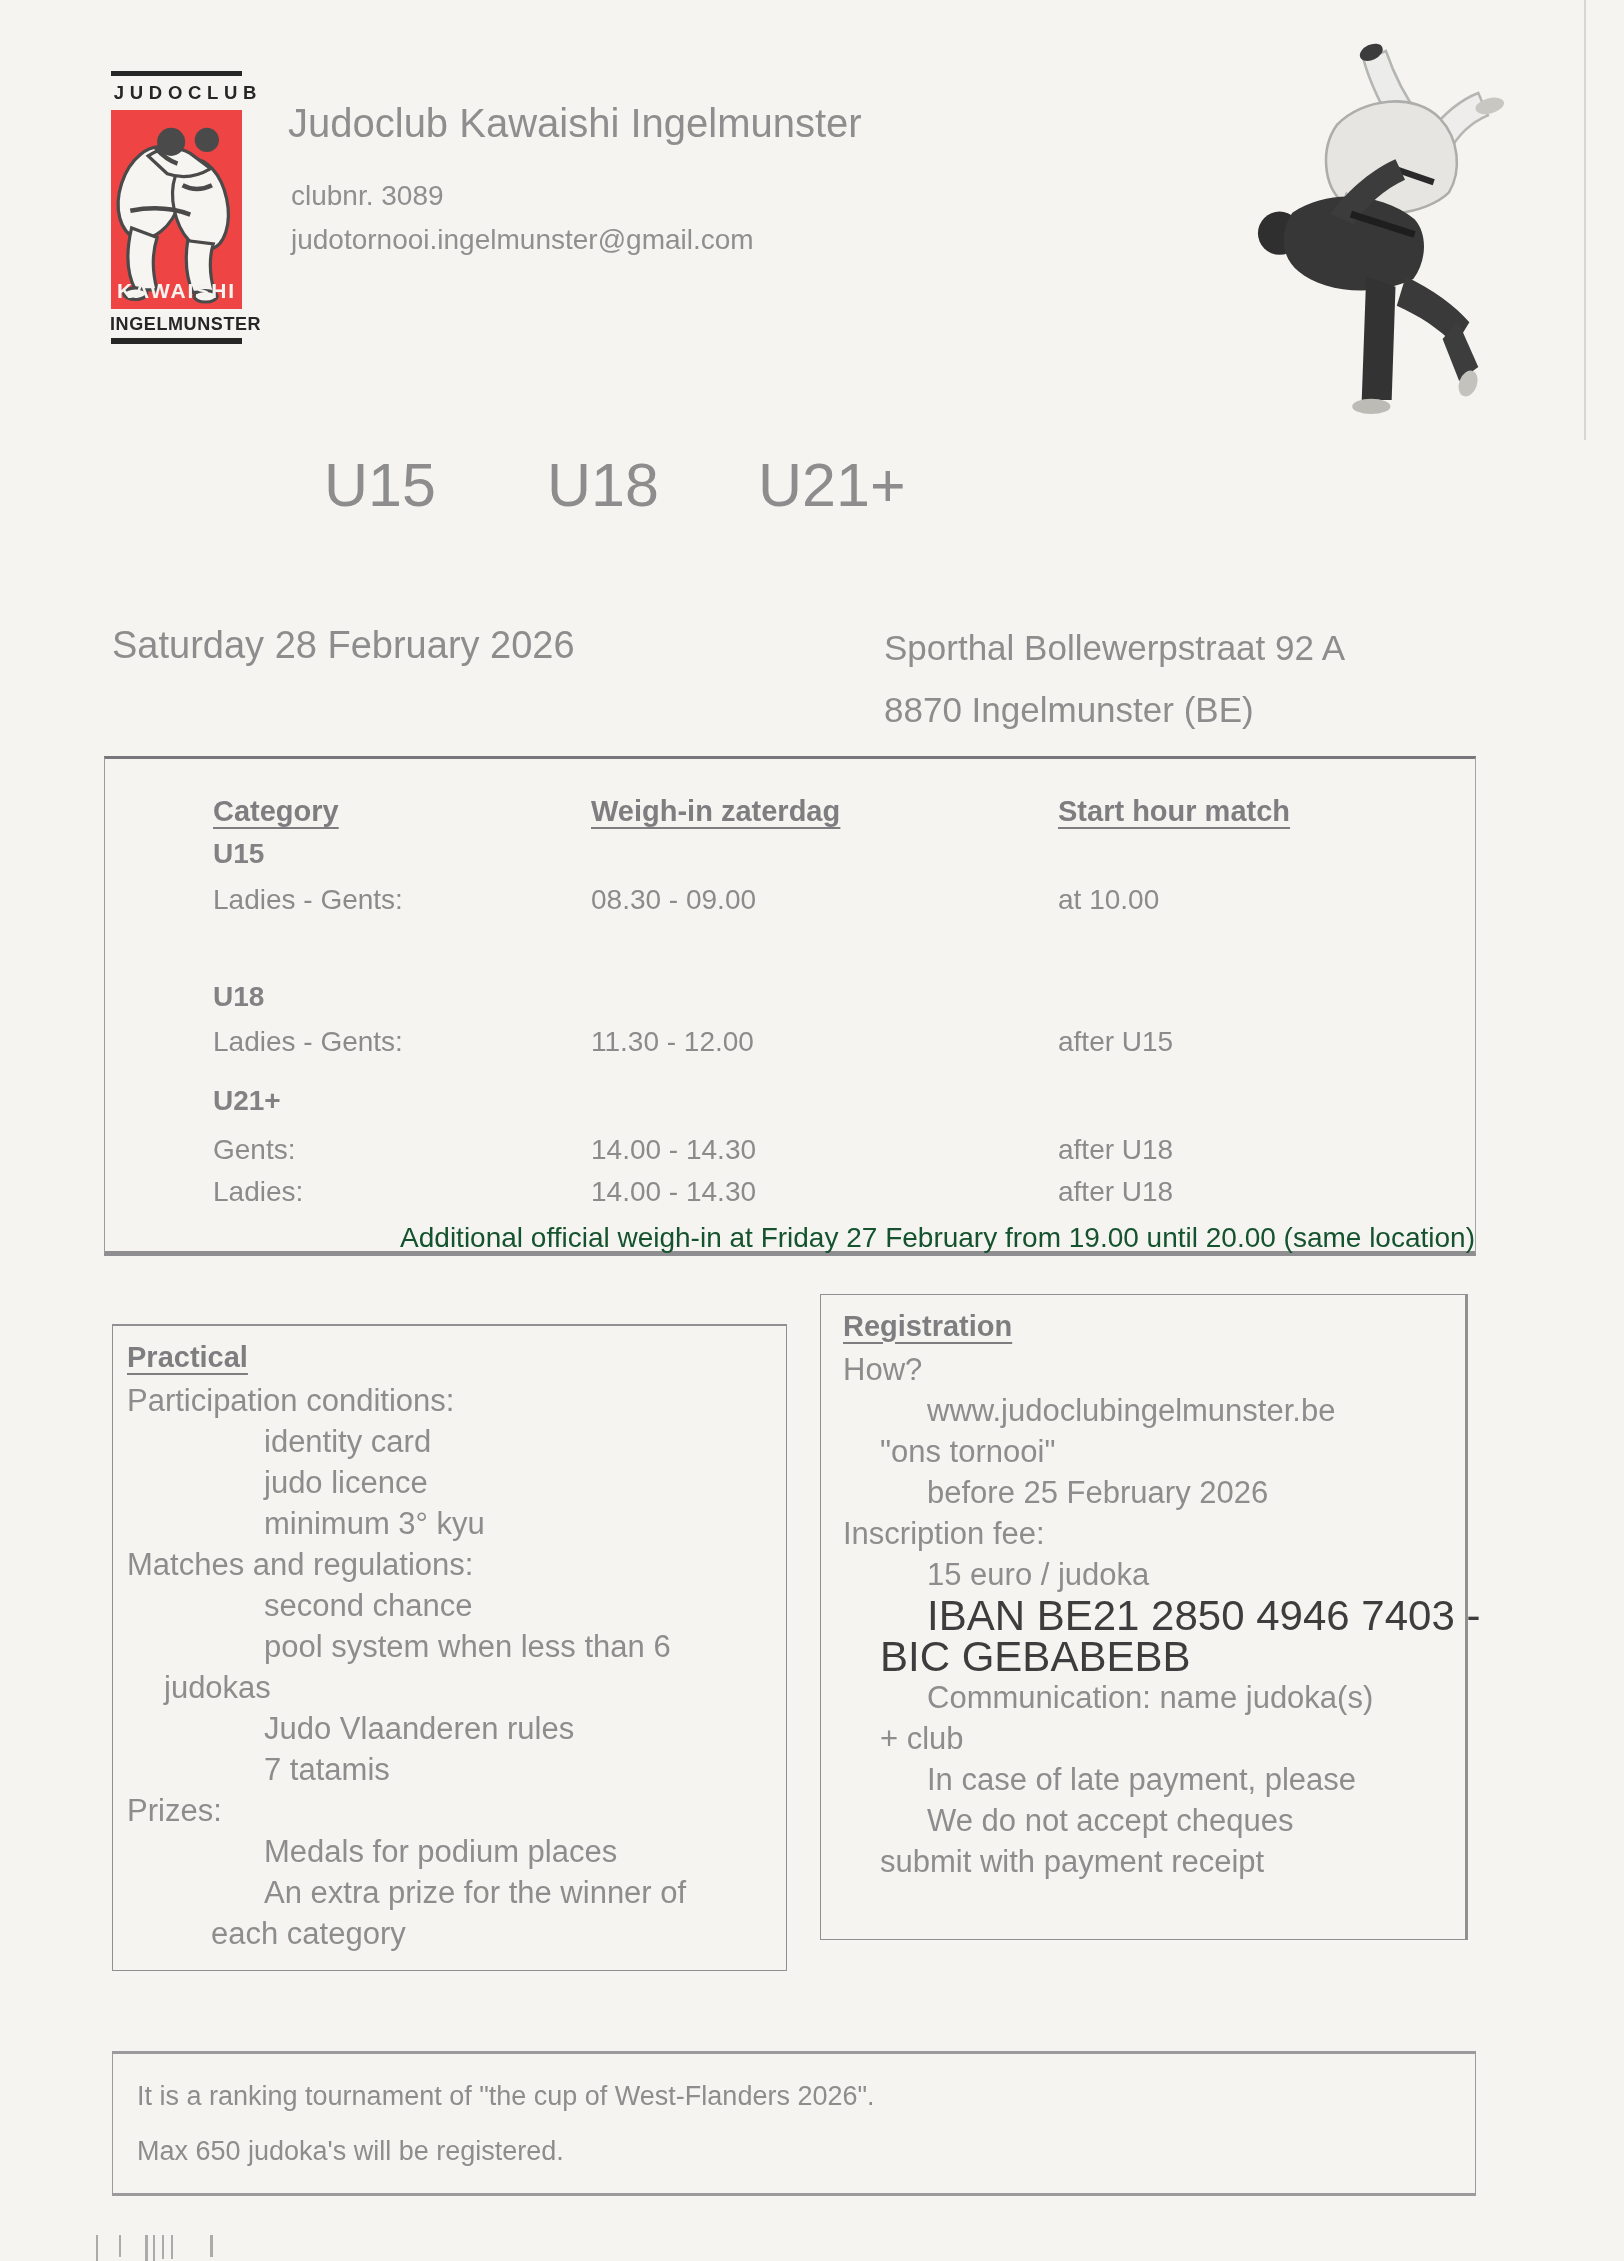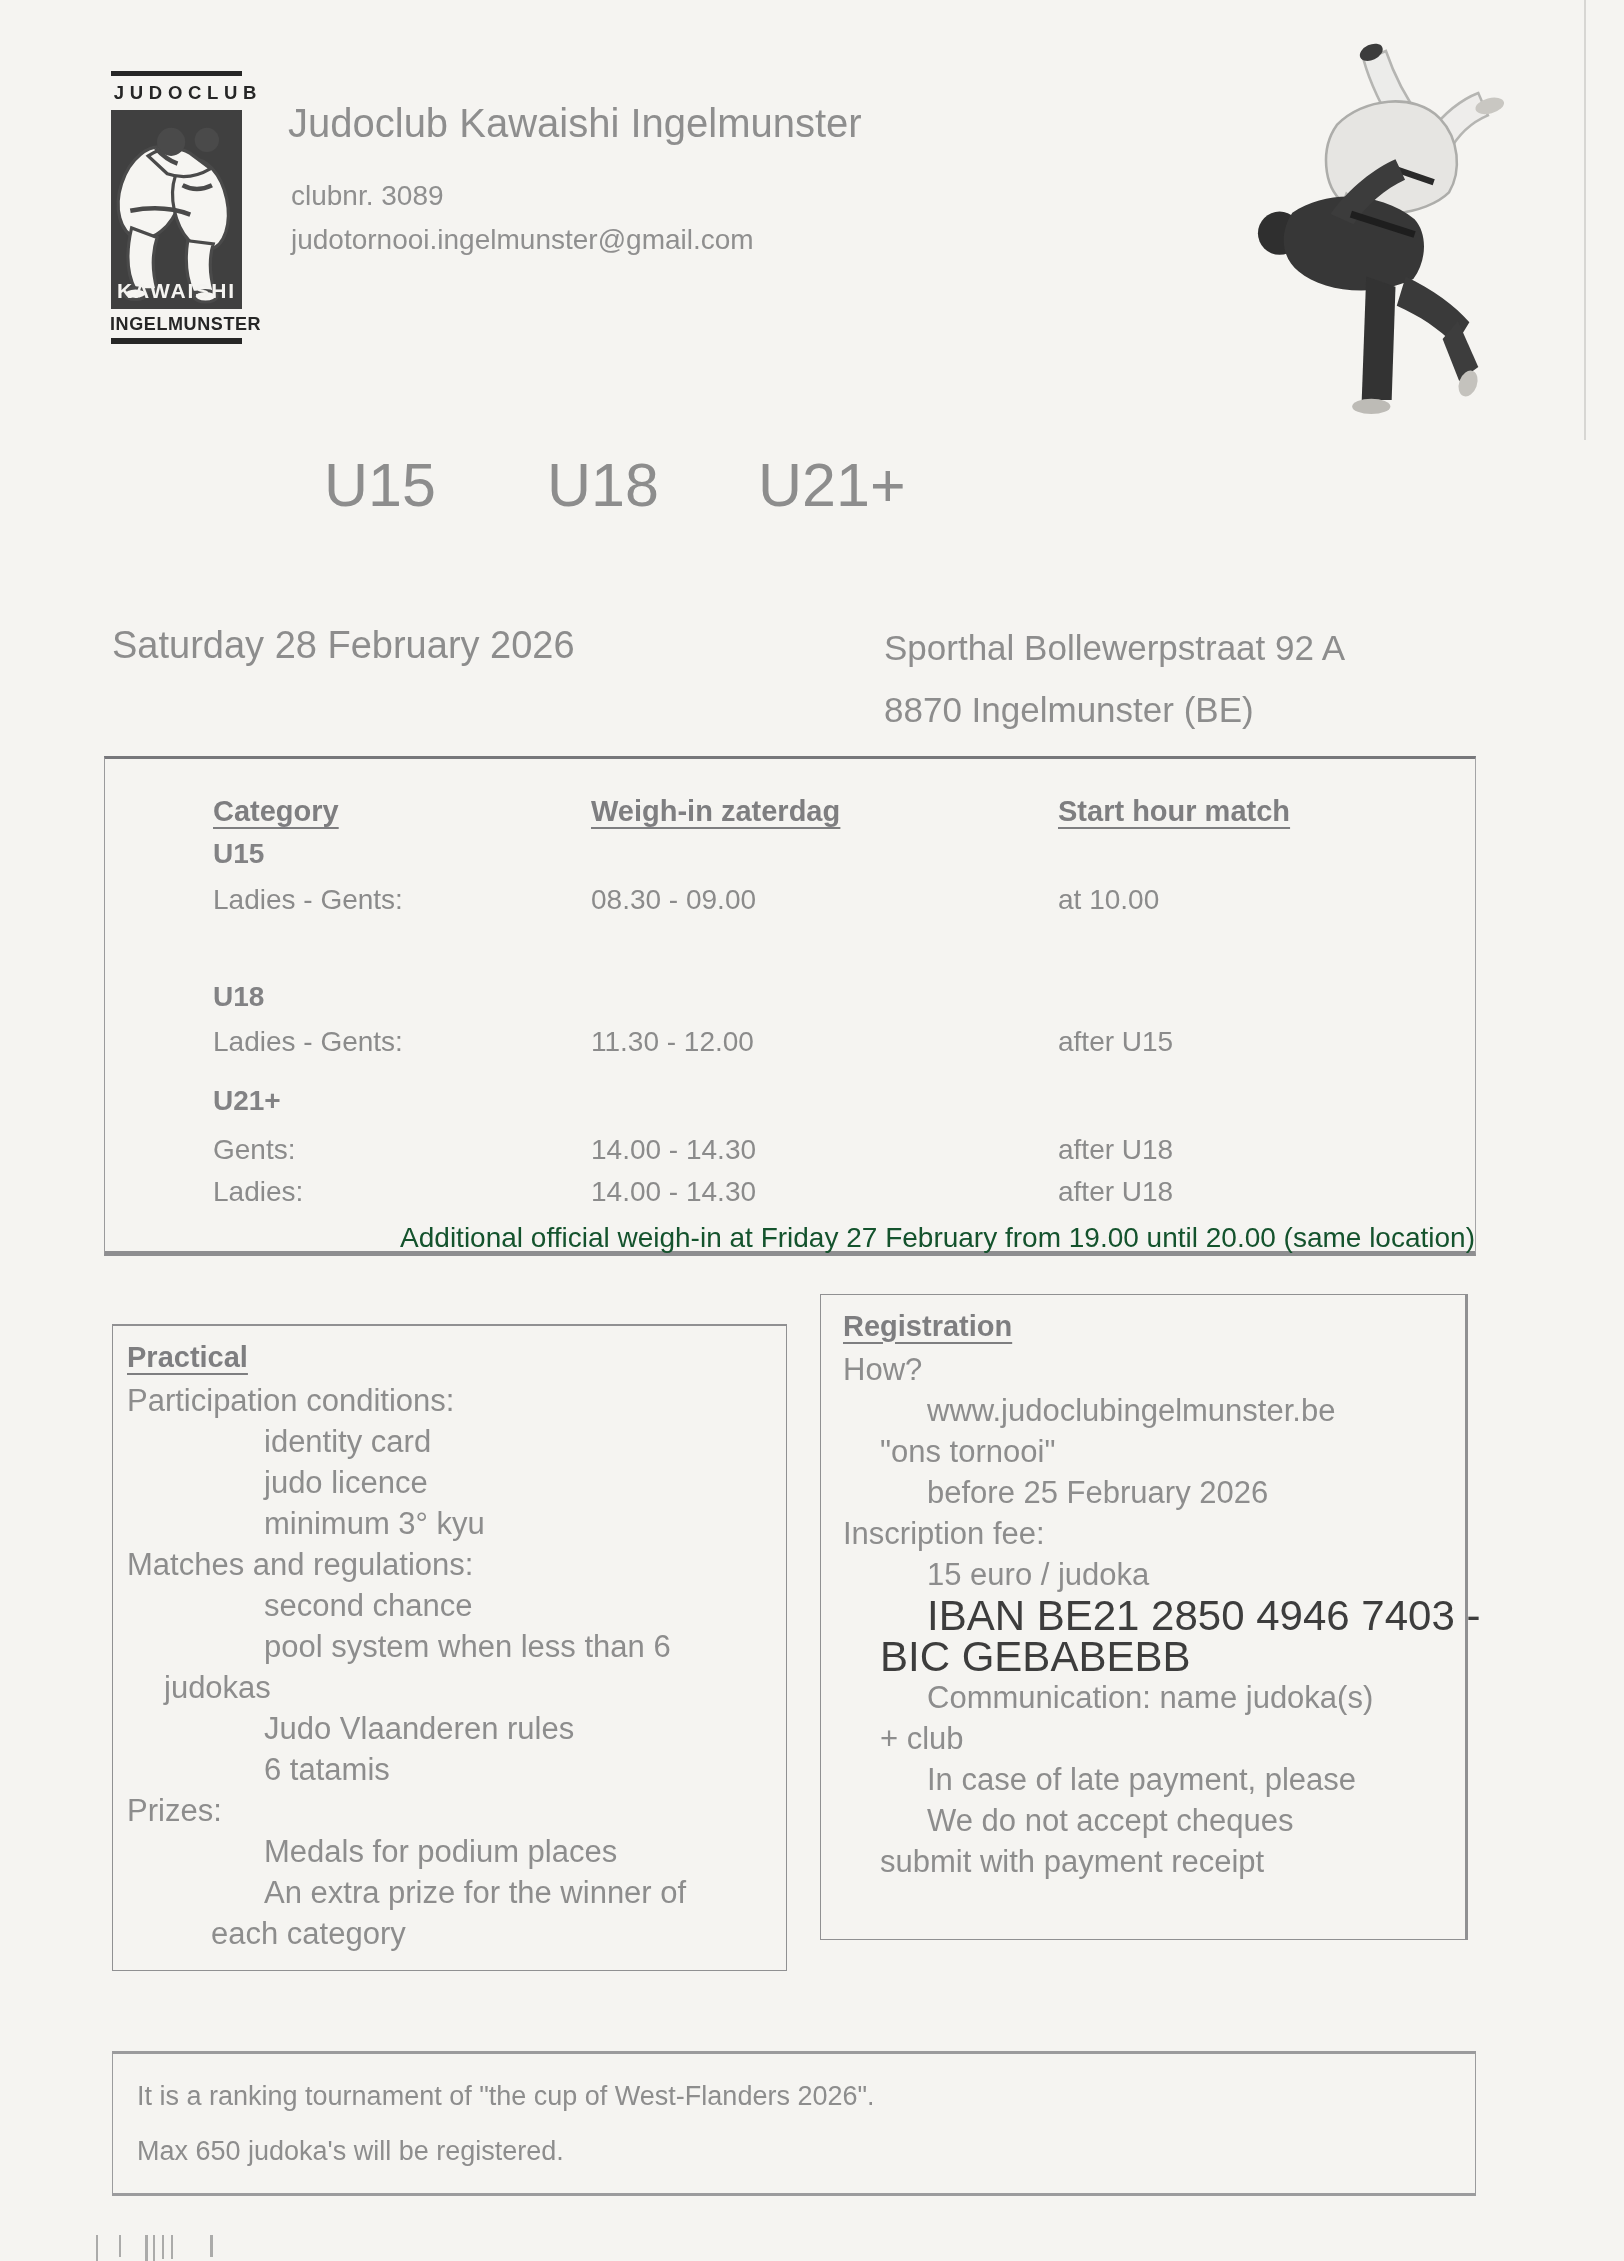--- a/index.html
+++ b/index.html
@@ -9,21 +9,21 @@
     font-family:"Liberation Sans", sans-serif;
     color:#8b8b8b; overflow:hidden;
   }
   .abs{position:absolute;}
 
   
   .logo{position:absolute; left:110px; top:71px; width:133px;}
   .logo-bar{height:5.1px; background:#262626; margin:0 1.3px;}
   .logo-top-text{font-size:18.5px; font-weight:bold; color:#262626; letter-spacing:5.7px;
     text-align:center; padding:6.4px 0 5.1px 3.8px; white-space:nowrap;}
-  .logo-art{position:relative; height:199px; background:#404040; margin:0 1.3px; overflow:hidden;}
+  .logo-art{position:relative; height:199px; background:#ef4444; margin:0 1.3px; overflow:hidden;}
   .logo-art svg{position:absolute; left:0; top:0;}
   .logo-kawaishi{position:absolute; left:0; right:0; bottom:5.1px; text-align:center;
     color:#f4f3f0; font-size:21px; font-weight:bold; letter-spacing:1.9px;}
   .logo-bottom-text{font-size:18px; font-weight:bold; color:#262626; letter-spacing:0.6px;
     text-align:center; padding:5.1px 0 3.8px 0; white-space:nowrap;}
 
   
   .club-name{left:288px; top:101px; font-size:40px; color:#8e8e8e; white-space:nowrap;}
   .club-meta{font-size:28px; color:#8f8f8f; white-space:nowrap;}
 
@@ -187,21 +187,21 @@
       <div class="box-title">Practical</div>
       <div class="bl">Participation conditions:</div>
       <div class="bl ind-3">identity card</div>
       <div class="bl ind-3">judo licence</div>
       <div class="bl ind-3">minimum 3° kyu</div>
       <div class="bl">Matches and regulations:</div>
       <div class="bl ind-3">second chance</div>
       <div class="bl ind-3">pool system when less than 6</div>
       <div class="bl ind-1">judokas</div>
       <div class="bl ind-3">Judo Vlaanderen rules</div>
-      <div class="bl ind-3">6 tatamis</div>
+      <div class="bl ind-3">7 tatamis</div>
       <div class="bl">Prizes:</div>
       <div class="bl ind-3">Medals for podium places</div>
       <div class="bl ind-3">An extra prize for the winner of</div>
       <div class="bl ind-2">each category</div>
     </div>
   </div>
 
   <div class="abs registration-box">
     <div class="box-inner-r">
       <div class="box-title">Registration</div>

